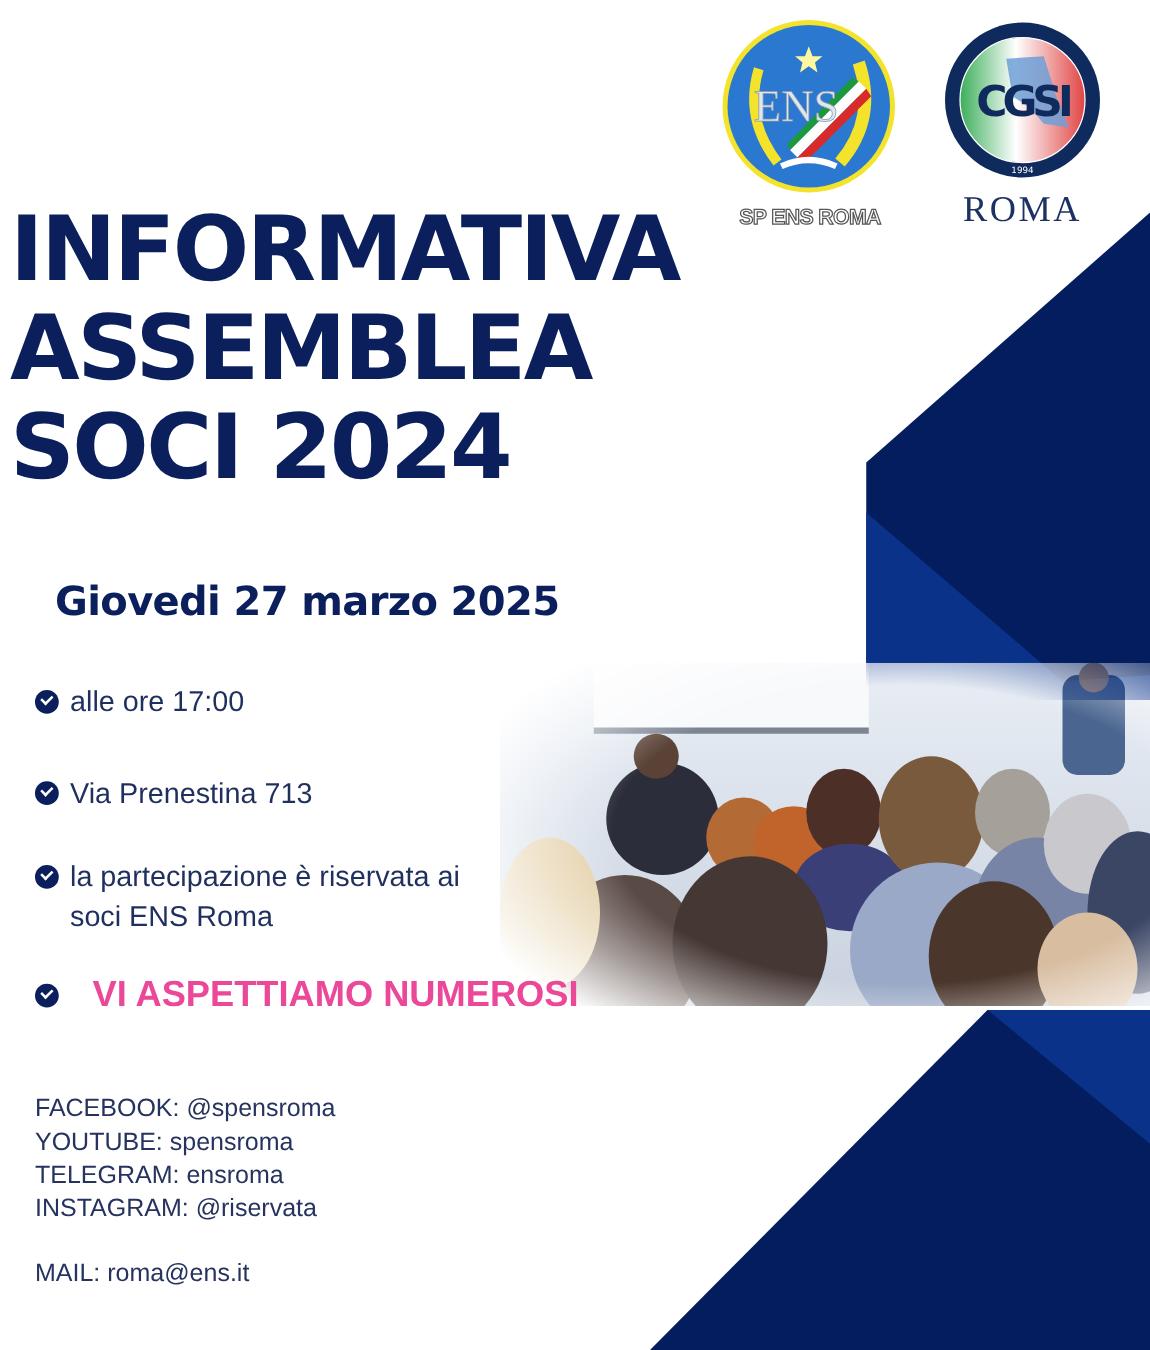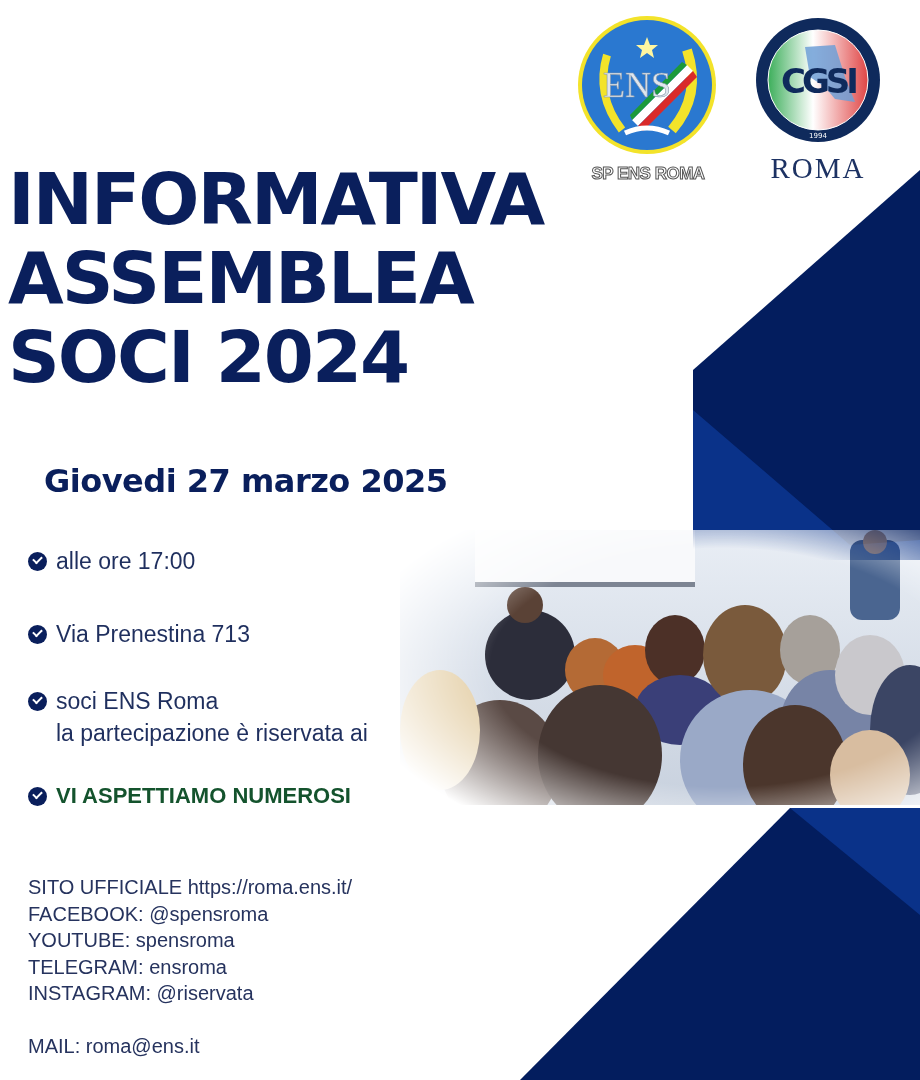--- a/index.html
+++ b/index.html
@@ -5,21 +5,21 @@
   html, body { margin:0; padding:0; }
   body { width:920px; height:1080px; position:relative; overflow:hidden; background:#ffffff; font-family:"Liberation Sans", sans-serif; color:#0c2059; }
   .bg-svg { position:absolute; left:0; top:0; width:920px; height:1080px; }
   .title { position:absolute; left:8px; top:160px; font-family:"DejaVu Sans", sans-serif; font-weight:bold; color:#0a1f5c; font-size:72px; line-height:79px; letter-spacing:-2px; margin:0; }
   .title span { display:block; }
   .date { position:absolute; left:20px; top:462px; font-family:"DejaVu Sans", sans-serif; font-weight:bold; font-size:32px; color:#0a1f5c; letter-spacing:-0.5px;margin-left:24px; }
   .bullets { position:absolute; left:28px; top:0; width:430px; }
   .bullet { position:absolute; left:0; display:flex; align-items:flex-start; font-size:23px; color:#1f2f5e; line-height:32px; white-space:nowrap; }
   .bullet .chk { flex:none; width:19px; height:19px; border-radius:50%; background:#0a1f5c; margin-top:7px; margin-right:9px; position:relative; }
   .bullet .chk::after { content:""; position:absolute; left:5px; top:4px; width:7px; height:4px; border-left:2.5px solid #fff; border-bottom:2.5px solid #fff; transform:rotate(-45deg); }
-  .bullet.strong { font-weight:bold; color:#14532d; font-size:22px; }
+  .bullet.strong { font-weight:bold; color:#ec4899; font-size:29px;gap:18px; }
   .contacts { position:absolute; left:28px; top:874px; font-size:20px; line-height:26.5px; color:#26335e; }
   .contacts div { white-space:nowrap; }
   .contacts .gap { height:26px; }
   .logo-ens { position:absolute; left:577px; top:15px; width:140px; height:140px; }
   .ens-label { position:absolute; left:578px; top:164px; width:140px; text-align:center; font-weight:bold; font-size:17px; color:#ffffff; -webkit-text-stroke:1px #555; letter-spacing:-0.5px; }
   .logo-cgsi { position:absolute; left:755px; top:17px; width:126px; height:126px; }
   .cgsi-label { position:absolute; left:752px; top:152px; width:132px; text-align:center; font-family:"Liberation Serif", serif; font-size:29px; color:#1d3263; letter-spacing:2px; }
   .photo { position:absolute; left:400px; top:530px; width:520px; height:275px; overflow:hidden;
            -webkit-mask-image: radial-gradient(ellipse 72% 70% at 62% 50%, #000 62%, transparent 100%);
            mask-image: radial-gradient(ellipse 72% 70% at 62% 50%, #000 62%, transparent 100%); }
@@ -111,31 +111,30 @@
     <span class="chk"></span>
     <span>alle ore 17:00</span>
   </div>
   <div class="bullet" style="top:618px">
     <span class="chk"></span>
     <span>Via Prenestina 713</span>
   </div>
   <div class="bullet" style="top:685px">
     <span class="chk"></span>
     <span>
+      <span style="display:block">la partecipazione è riservata ai</span>
       <span style="display:block">soci ENS Roma</span>
-      <span style="display:block">la partecipazione è riservata ai</span>
     </span>
   </div>
   <div class="bullet strong" style="top:780px">
     <span class="chk"></span>
     <span>VI ASPETTIAMO NUMEROSI</span>
   </div>
 </div>
 
 <div class="contacts">
-  <div>SITO UFFICIALE https://roma.ens.it/</div>
   <div>FACEBOOK: @spensroma</div>
   <div>YOUTUBE: spensroma</div>
   <div>TELEGRAM: ensroma</div>
   <div>INSTAGRAM: @riservata</div>
   <div class="gap"></div>
   <div>MAIL: roma@ens.it</div>
 </div>
 
 </body></html>

